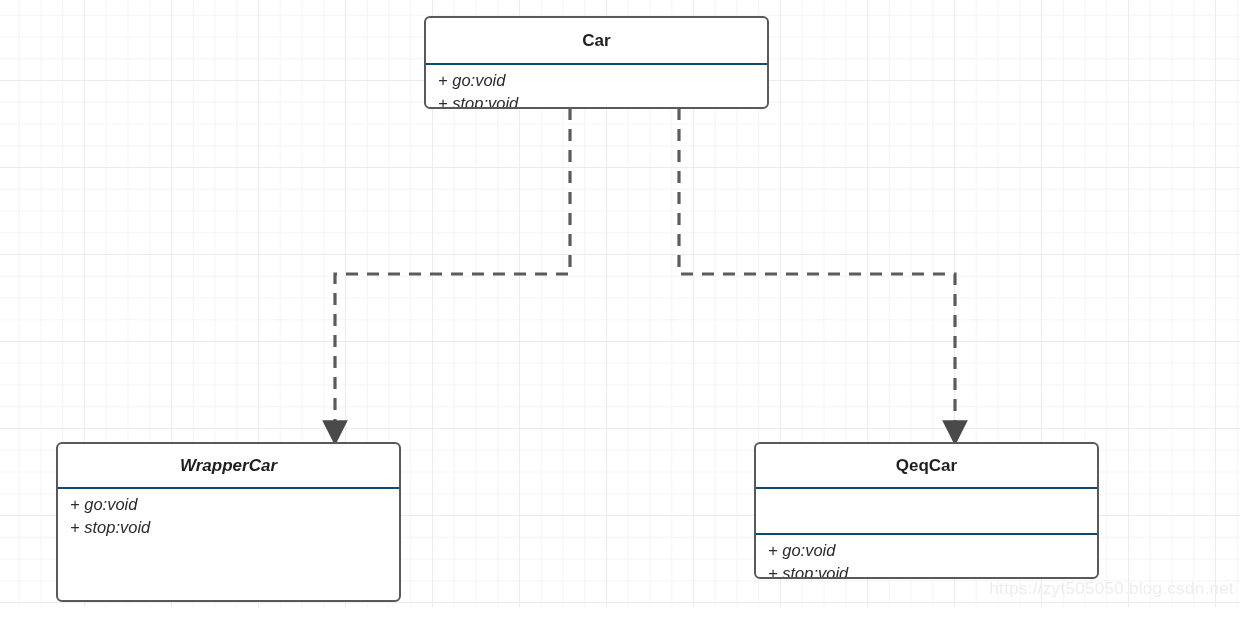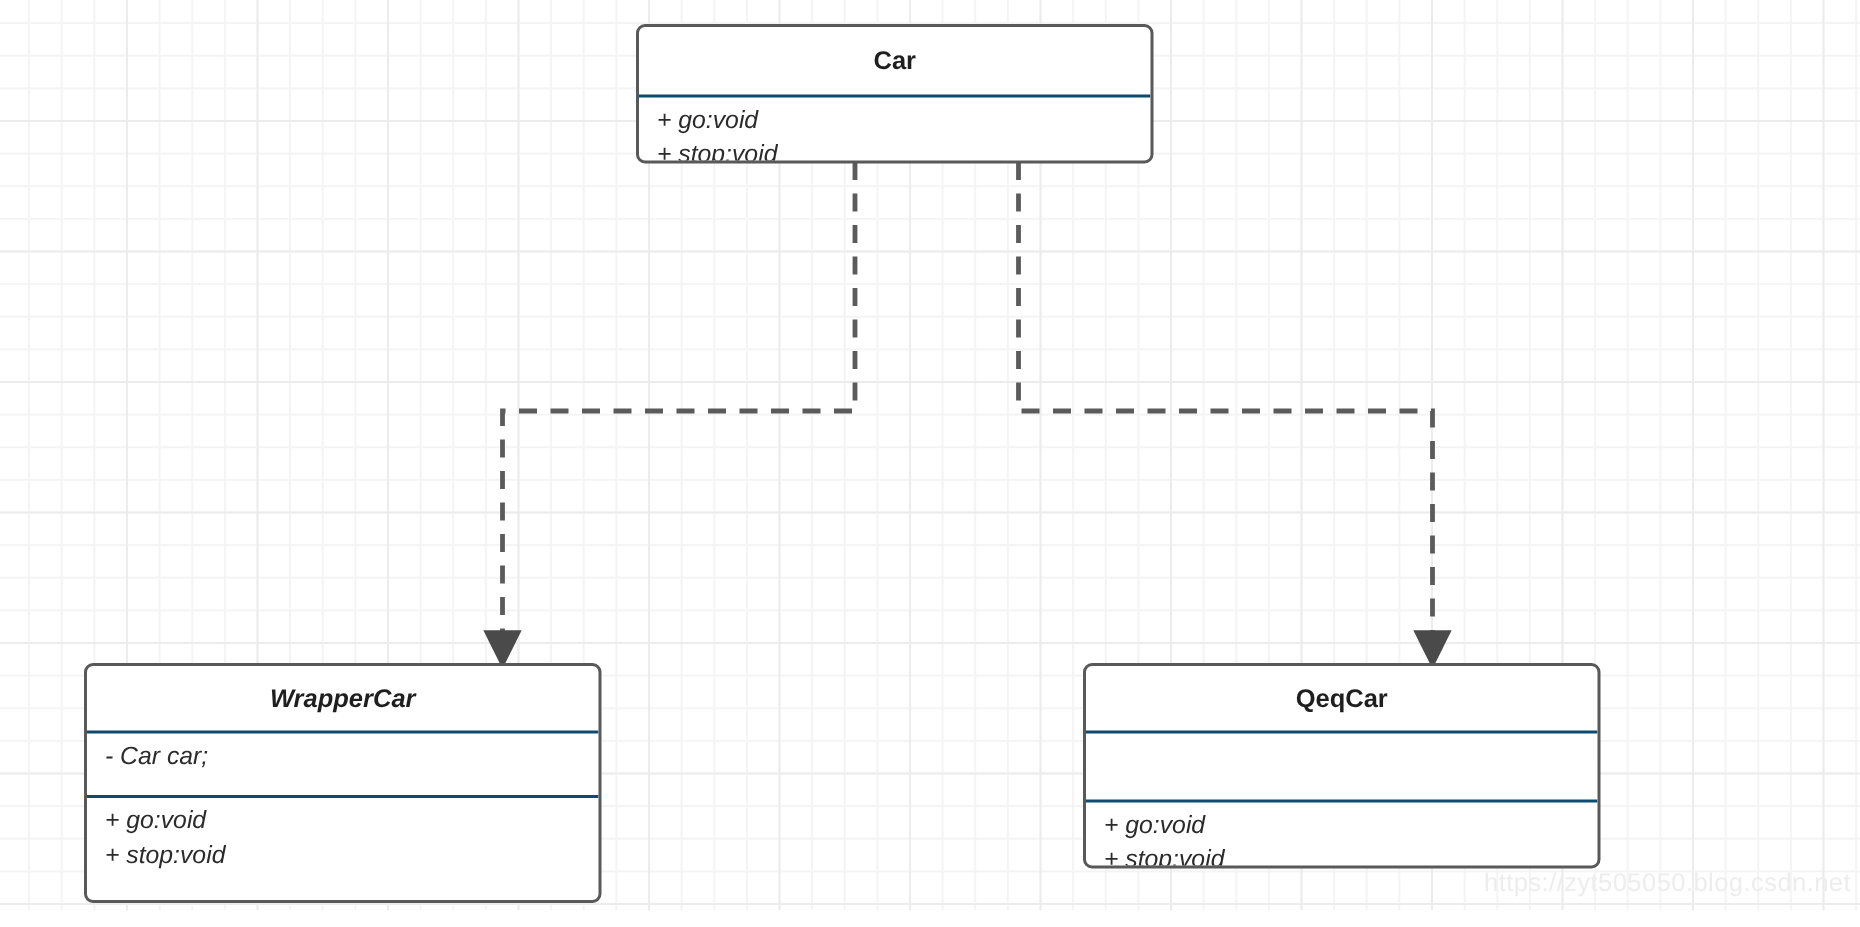--- a/index.html
+++ b/index.html
@@ -102,30 +102,27 @@
   <div class="uml-class" style="left:424px; top:16px; width:345px; height:93px;">
     <div class="compartment class-title" style="height:45px;">Car</div>
     <div class="compartment member-list">
       <div class="member">+ go:void</div>
       <div class="member">+ stop:void</div>
     </div>
   </div>
 
   <div class="uml-class" style="left:56px; top:442px; width:345px; height:160px;">
     <div class="compartment class-title" style="height:43px;font-style:italic;">WrapperCar</div>
-    <div class="compartment member-list" style="height:43px;">
-      <div class="member">- Car car;</div>
-    </div>
     <div class="compartment member-list">
       <div class="member">+ go:void</div>
       <div class="member">+ stop:void</div>
     </div>
   </div>
 
-  <div class="uml-class" style="left:722px; top:442px; width:345px; height:137px;">
+  <div class="uml-class" style="left:754px; top:442px; width:345px; height:137px;">
     <div class="compartment class-title" style="height:43px;">QeqCar</div>
     <div class="compartment member-list empty-compartment" style="height:46px;"></div>
     <div class="compartment member-list">
       <div class="member">+ go:void</div>
       <div class="member">+ stop:void</div>
     </div>
   </div>
 
   <div class="watermark">https://zyt505050.blog.csdn.net</div>
 

